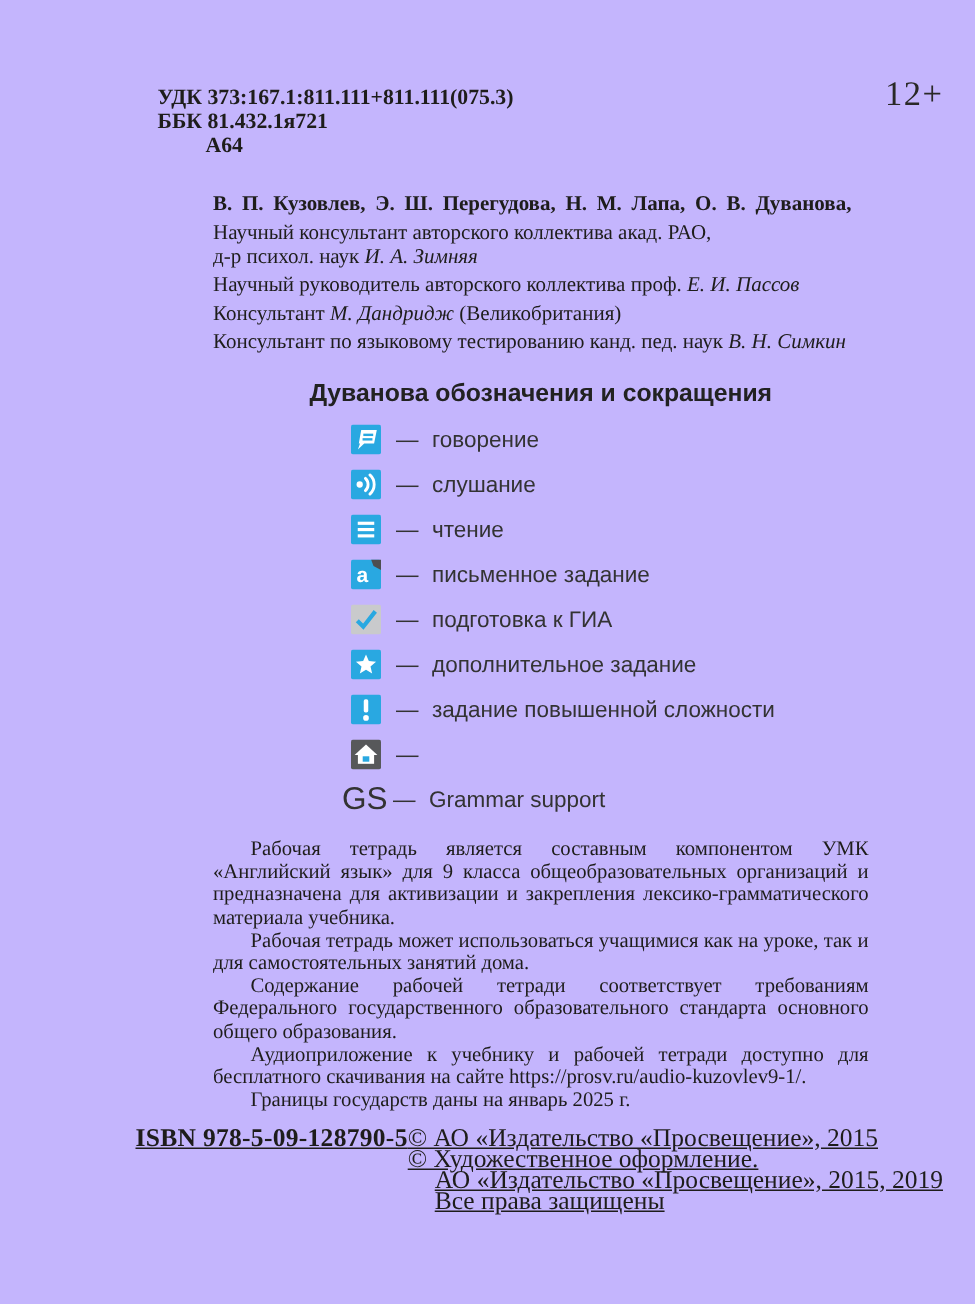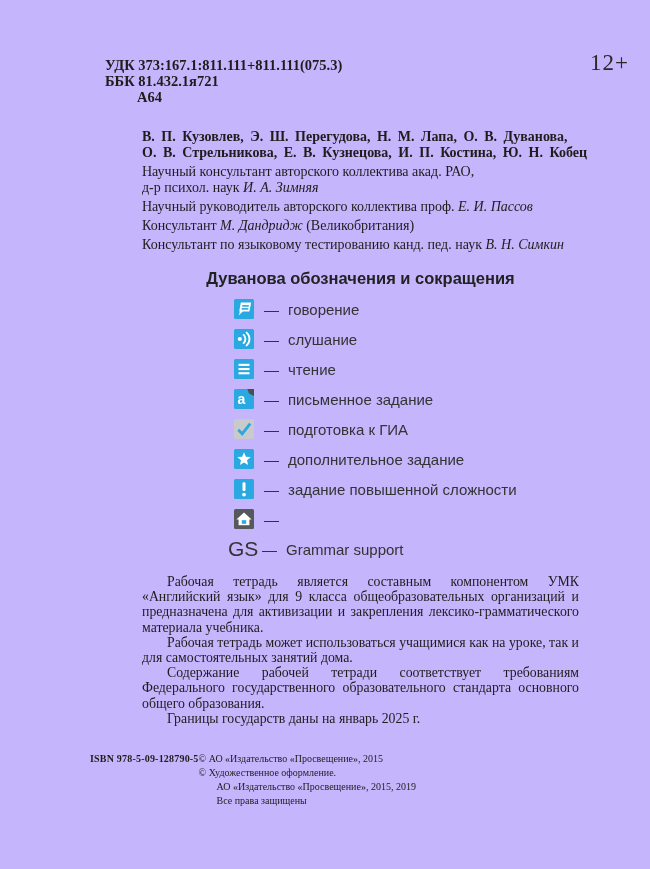--- a/index.html
+++ b/index.html
@@ -36,39 +36,38 @@
   .licon svg{display:block;}
   .labbr{width:20px;flex:0 0 28px;font-size:21px;color:#333;margin-left:-6px;}
   .gs-row .labbr{flex:0 0 34px;}
   .ldash{margin:0 9px 0 10px;color:#333;font-size:15px;}
   .gs-row .ldash{margin-left:0;}
   .llabel{font-size:15px;color:#333;}
   
   .bodytext{margin:10px 86px 0 127px;font-size:13.8px;line-height:15.2px;text-align:justify;}
   .bodytext p{margin:0;text-indent:25px;}
   
-  .footer{position:absolute;left:90px;right:36px;top:752px;display:flex;justify-content:flex-start;align-items:flex-start;font-size:10px;line-height:14px;}
+  .footer{position:absolute;left:90px;right:36px;top:752px;display:flex;justify-content:center;align-items:flex-start;font-size:17px;line-height:14px;text-decoration:underline;}
   .isbn{font-weight:bold;letter-spacing:.2px;}
   .copyright div.indent{padding-left:18px;}
 </style>
 </head>
 <body>
 
 <div class="page">
 
   <div class="codes">
     <div>УДК 373:167.1:811.111+811.111(075.3)</div>
     <div>ББК 81.432.1я721</div>
     <div class="indent">А64</div>
   </div>
   <div class="age">12+</div>
 
   <div class="credits">
     <div class="credit-line bold">В. П. Кузовлев, Э. Ш. Перегудова, Н. М. Лапа, О. В. Дуванова,</div>
-    <div class="credit-line bold">О. В. Стрельникова, Е. В. Кузнецова, И. П. Костина, Ю. Н. Кобец</div>
     <div class="credit-line gap">Научный консультант авторского коллектива акад. РАО,</div>
     <div class="credit-line"><span>д-р психол. наук </span><i>И. А. Зимняя</i></div>
     <div class="credit-line gap"><span>Научный руководитель авторского коллектива проф. </span><i>Е. И. Пассов</i></div>
     <div class="credit-line gap"><span>Консультант </span><i>М. Дандридж</i><span> (Великобритания)</span></div>
     <div class="credit-line gap"><span>Консультант по языковому тестированию канд. пед. наук </span><i>В. Н. Симкин</i></div>
   </div>
 
   <div class="legend-heading">Дуванова обозначения и сокращения</div>
 
   <div class="legend">
@@ -175,20 +174,21 @@
       <span class="ldash">—</span>
       <span class="llabel">Grammar support</span>
     </div>
 
   </div>
 
   <div class="bodytext">
     <p>Рабочая тетрадь является составным компонентом УМК «Английский язык» для 9 класса общеобразовательных организаций и предназначена для активизации и закрепления лексико-грамматического материала учебника.</p>
     <p>Рабочая тетрадь может использоваться учащимися как на уроке, так и для самостоятельных занятий дома.</p>
     <p>Содержание рабочей тетради соответствует требованиям Федерального государственного образовательного стандарта основного общего образования.</p>
+    <p>Аудиоприложение к учебнику и рабочей тетради доступно для бесплатного скачивания на сайте https://prosv.ru/audio-kuzovlev9-1/.</p>
     <p>Границы государств даны на январь 2025 г.</p>
   </div>
 
   <div class="footer">
     <div class="isbn">ISBN 978-5-09-128790-5</div>
     <div class="copyright">
       <div>© АО «Издательство «Просвещение», 2015</div>
       <div>© Художественное оформление.</div>
       <div class="indent">АО «Издательство «Просвещение», 2015, 2019</div>
       <div class="indent">Все права защищены</div>

